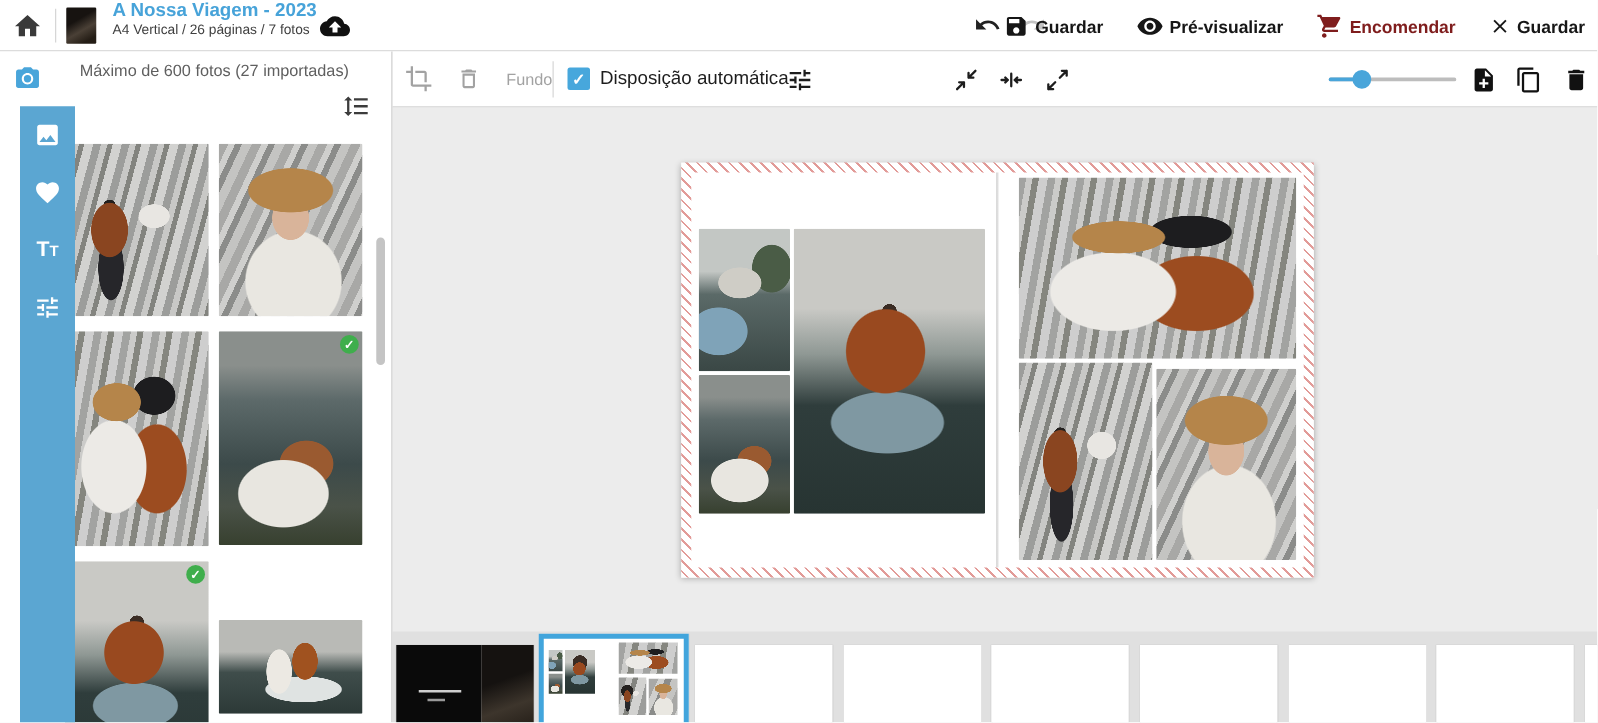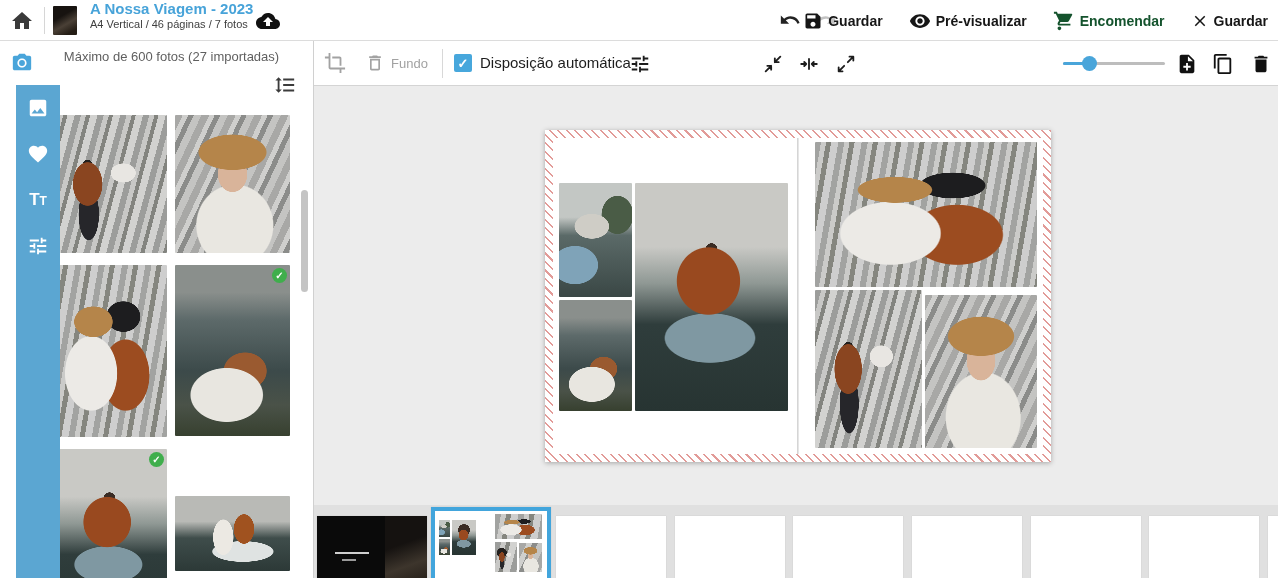--- a/index.html
+++ b/index.html
@@ -21,21 +21,21 @@
   .title-block { position:absolute; left:90px; top:0; line-height:1.15; }
   .doc-title { font-size:15px; font-weight:bold; color:#47a3d9; }
   .doc-subtitle { font-size:11px; color:#3f3f3f; margin-top:1px; }
   .cloud-btn { position:absolute; left:256px; top:9px; color:#111; }
   .logo { position:absolute; left:470px; top:3px; font-size:28px; font-weight:600; color:#72b6e4; letter-spacing:0.5px; }
   .logo .squeeze { letter-spacing:-2px; }
   .undo-btn { position:absolute; left:779px; top:9px; color:#222; cursor:pointer; }
   .redo-btn { position:absolute; left:815px; top:9px; color:#c2c2c2; }
   .h-actions { position:absolute; right:10px; top:0; height:41px; display:flex; align-items:center; gap:26px;justify-content:center; }
   .h-action { display:flex; align-items:center; gap:5px; font-size:14px; font-weight:600; color:#161616; cursor:pointer; }
-  .h-action.blue { color:#14532d; }
+  .h-action.blue { color:#7f1d1d; }
 
   
   .rail { position:absolute; left:0; top:41px; width:44px; height:537px; background:#fff; z-index:20; }
   .rail-tab { width:44px; height:44px; display:flex; align-items:center; justify-content:center; cursor:pointer; }
   .rail-tab.active { background:#fff; color:#49a5da; }
   .rail-strip { position:absolute; left:16px; top:44px; width:44px; height:537px; background:#5ba6d2; }
   .rail-strip .rail-tab { color:#fff; margin-bottom:1px; height:45px; }
   .tt-icon { font-weight:bold; line-height:1; }
   .tt-icon .big { font-size:17px; }
   .tt-icon .small { font-size:12px; }
@@ -85,21 +85,21 @@
     linear-gradient(180deg, #b9bab6 0 34%, #3f4d4b 56%, #2c3937 100%); }
   .ph-boat-lake { background:
     radial-gradient(ellipse 24% 11% at 45% 38%, #cfcdc6 97%, transparent),
     radial-gradient(ellipse 22% 17% at 80% 28%, #4a5c46 97%, transparent),
     radial-gradient(ellipse 32% 17% at 22% 72%, #7fa3b8 97%, transparent),
     linear-gradient(180deg, #c3c7c4 0 30%, #5b6a68 46%, #3a4745 100%); }
   .ph-cover-photo { background:linear-gradient(160deg, #151210 40%, #3d352c 68%, #201a14); }
 
   
   .toolbar { position:absolute; left:314px; top:41px; width:964px; height:45px; background:#fff; border-bottom:1px solid #d4d4d4; z-index:25; }
-  .tb { position:absolute; display:flex; align-items:center; gap:6px; cursor:pointer; }
+  .tb { position:absolute; display:flex; align-items:center; gap:20px; cursor:pointer; }
   .tb.disabled { color:#a2a2a2; cursor:default; }
   .tb-label { font-size:13px; }
   .tb-divider { position:absolute; left:128px; top:8px; width:1px; height:29px; background:#d8d8d8; }
   .checkbox { width:18px; height:18px; border-radius:2px; background:#47a7dc; color:#fff; font-size:13px; font-weight:bold;
     display:flex; align-items:center; justify-content:center; cursor:pointer; }
   .auto-layout-label { font-size:15px; color:#1d1d1d; }
   .slider { position:absolute; left:749px; top:21px; width:102px; height:3px; background:#bdbdbd; border-radius:2px; cursor:pointer; }
   .slider-fill { position:absolute; left:0; top:0; height:3px; width:25%; background:#49a5da; border-radius:2px; }
   .slider-thumb { position:absolute; left:25%; top:-6px; width:15px; height:15px; margin-left:-7px; border-radius:50%; background:#49a5da; }
 
@@ -136,21 +136,21 @@
       <span>
         <svg viewBox="0 0 24 24" fill="currentColor">
             <path d="M10 20v-6h4v6h5v-8h3L12 3 2 12h3v8z"></path>
           </svg>
       </span>
     </div>
     <div class="h-divider"></div>
     <div class="book-thumb"></div>
     <div class="title-block">
       <div class="doc-title">A Nossa Viagem - 2023</div>
-      <div class="doc-subtitle">A4 Vertical / 46 páginas / 7 fotos</div>
+      <div class="doc-subtitle">A4 Vertical / 26 páginas / 7 fotos</div>
     </div>
     <div class="cloud-btn i24">
       <span>
         <svg viewBox="0 0 24 24" fill="currentColor">
             <path d="M19.35 10.04C18.67 6.59 15.64 4 12 4 9.11 4 6.6 5.64 5.35 8.04 2.34 8.36 0 10.91 0 14c0 3.31 2.69 6 6 6h13c2.76 0 5-2.24 5-5 0-2.64-2.05-4.78-4.65-4.96zM14 13v4h-4v-4H7l5-5 5 5h-3z"></path>
           </svg>
       </span>
     </div>
 
 

